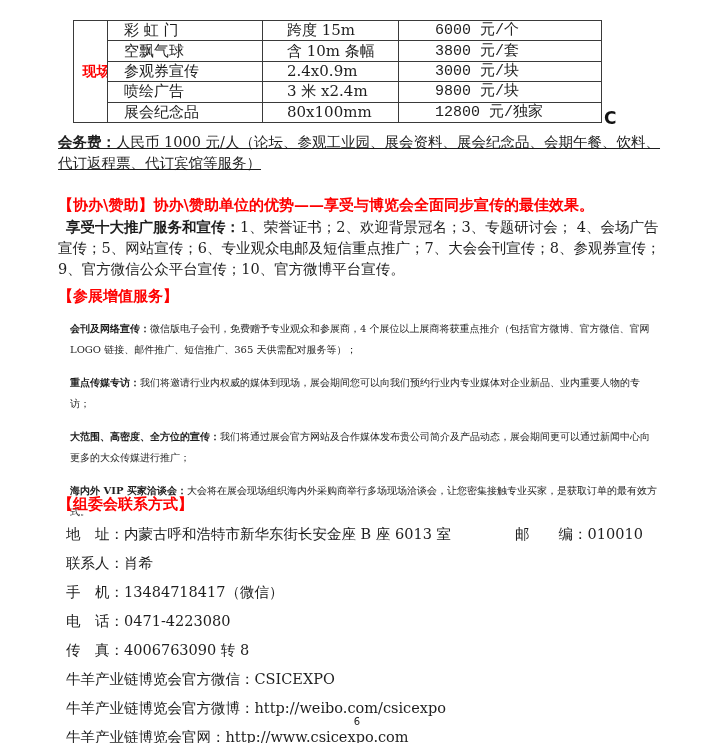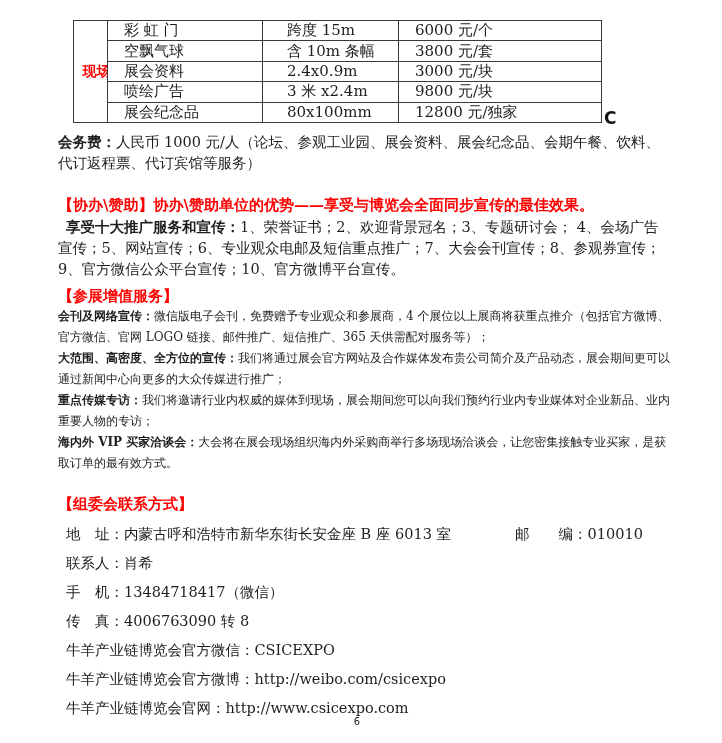--- a/index.html
+++ b/index.html
@@ -19,42 +19,42 @@
   .col-side{width:34px;}  .col-item{width:155px;}
   .col-spec{width:136px;} .col-price{width:203px;}
   td.side{vertical-align:middle;text-align:center;}
   .side-inner{
     width:16px;margin:0 auto;word-break:break-all;
     color:#fe0000;font-weight:bold;font-size:14px;line-height:19px;
     font-family:"DejaVu Sans","Liberation Sans",sans-serif;text-align:center;
   }
   td.c-item{padding-left:16px;}
   td.c-spec{padding-left:24px;}
-  td.c-price{padding-left:16px;}
+  td.c-price{padding-left:36px;font-family:Liberation Mono, monospace;}
   
   .stray{
     position:absolute;left:604px;top:108px;font-weight:bold;font-size:17px;
     font-family:"DejaVu Sans","Liberation Sans",sans-serif;color:#111;
   }
   
   .para{
     position:absolute;left:58px;width:612px;margin:0;
     font-size:14.5px;line-height:21px;color:#1e1e1e;
   }
   .para b{font-weight:bold;}
-  .fee{top:131px;}
+  .fee{top:131px;text-decoration:underline;}
   .red-head{
     position:absolute;left:58px;width:630px;margin:0;
     color:#fe0000;font-weight:bold;font-size:15px;line-height:17px;
   }
   .sponsor-head{top:197px;}
   .sponsor-body{top:216px;text-indent:8px;}
   .vs-head{top:288px;}
   .vs-body{position:absolute;left:58px;top:306px;width:612px;}
-  .vs-body p{margin:0;font-size:12px;line-height:21px;}
+  .vs-body p{margin:12px;font-size:10px;line-height:21px;}
   .contact-head{top:496px;}
   .contact-body{position:absolute;left:58px;top:516px;width:620px;}
   .contact-body p{margin:8px;font-size:14.5px;line-height:21px;white-space:nowrap;}
   .addr-line{position:relative;}
   .zip{position:absolute;left:449px;top:0;text-align:center;}
   
   .pageno{
     position:absolute;left:0;top:716px;width:714px;text-align:center;
     font-size:10px;color:#222;font-family:"DejaVu Sans","Liberation Sans",sans-serif;
   }
@@ -79,21 +79,21 @@
         <td class="c-item">彩 虹 门</td>
         <td class="c-spec">跨度 15m</td>
         <td class="c-price">6000 元/个</td>
       </tr>
       <tr>
         <td class="c-item">空飘气球</td>
         <td class="c-spec">含 10m 条幅</td>
         <td class="c-price">3800 元/套</td>
       </tr>
       <tr>
-        <td class="c-item">展会资料</td>
+        <td class="c-item">参观券宣传</td>
         <td class="c-spec">2.4x0.9m</td>
         <td class="c-price">3000 元/块</td>
       </tr>
       <tr>
         <td class="c-item">喷绘广告</td>
         <td class="c-spec">3 米 x2.4m</td>
         <td class="c-price">9800 元/块</td>
       </tr>
       <tr>
         <td class="c-item">展会纪念品</td>
@@ -108,31 +108,32 @@
   <p class="para fee"><b>会务费：</b><span>人民币 1000 元/人（论坛、参观工业园、展会资料、展会纪念品、会期午餐、饮料、代订返程票、代订宾馆等服务）</span></p>
 
   <p class="red-head sponsor-head">【协办\赞助】协办\赞助单位的优势——享受与博览会全面同步宣传的最佳效果。</p>
 
   <p class="para sponsor-body"><b>享受十大推广服务和宣传：</b><span>1、荣誉证书；2、欢迎背景冠名；3、专题研讨会； 4、会场广告宣传；5、网站宣传；6、专业观众电邮及短信重点推广；7、大会会刊宣传；8、参观券宣传；9、官方微信公众平台宣传；10、官方微博平台宣传。</span></p>
 
   <p class="red-head vs-head">【参展增值服务】</p>
 
   <div class="vs-body">
     <p><b>会刊及网络宣传：</b><span>微信版电子会刊，免费赠予专业观众和参展商，4 个展位以上展商将获重点推介（包括官方微博、官方微信、官网 LOGO 链接、邮件推广、短信推广、365 天供需配对服务等）；</span></p>
+    <p><b>重点传媒专访：</b><span>我们将邀请行业内权威的媒体到现场，展会期间您可以向我们预约行业内专业媒体对企业新品、业内重要人物的专访；</span></p>
     <p><b>大范围、高密度、全方位的宣传：</b><span>我们将通过展会官方网站及合作媒体发布贵公司简介及产品动态，展会期间更可以通过新闻中心向更多的大众传媒进行推广；</span></p>
-    <p><b>重点传媒专访：</b><span>我们将邀请行业内权威的媒体到现场，展会期间您可以向我们预约行业内专业媒体对企业新品、业内重要人物的专访；</span></p>
     <p><b>海内外 VIP 买家洽谈会：</b><span>大会将在展会现场组织海内外采购商举行多场现场洽谈会，让您密集接触专业买家，是获取订单的最有效方式。</span></p>
   </div>
 
   <p class="red-head contact-head">【组委会联系方式】</p>
 
   <div class="contact-body">
     <p class="addr-line"><span>地　址：内蒙古呼和浩特市新华东街长安金座 B 座 6013 室</span><span class="zip">邮　　编：010010</span></p>
     <p>联系人：肖希</p>
     <p>手　机：13484718417（微信）</p>
+    <p>电　话：0471-4223080</p>
     <p>传　真：4006763090 转 8</p>
     <p>牛羊产业链博览会官方微信：CSICEXPO</p>
     <p>牛羊产业链博览会官方微博：http://weibo.com/csicexpo</p>
     <p>牛羊产业链博览会官网：http://www.csicexpo.com</p>
   </div>
 
   <div class="pageno">6</div>
 
 </div>
 

